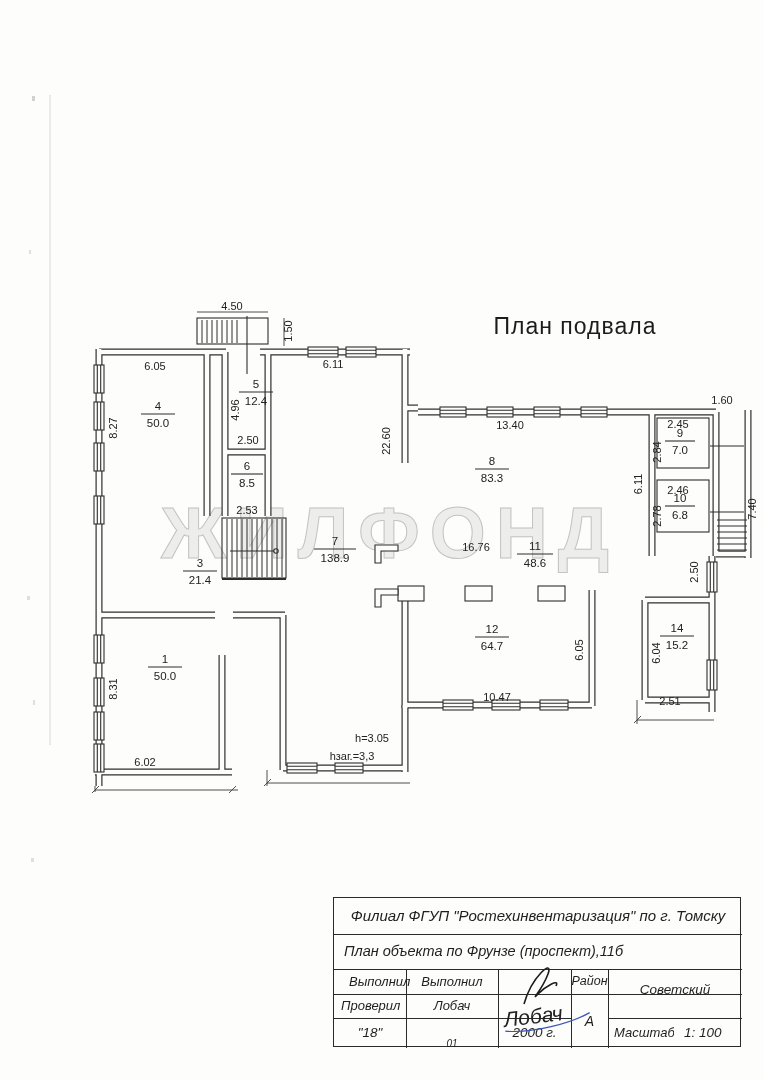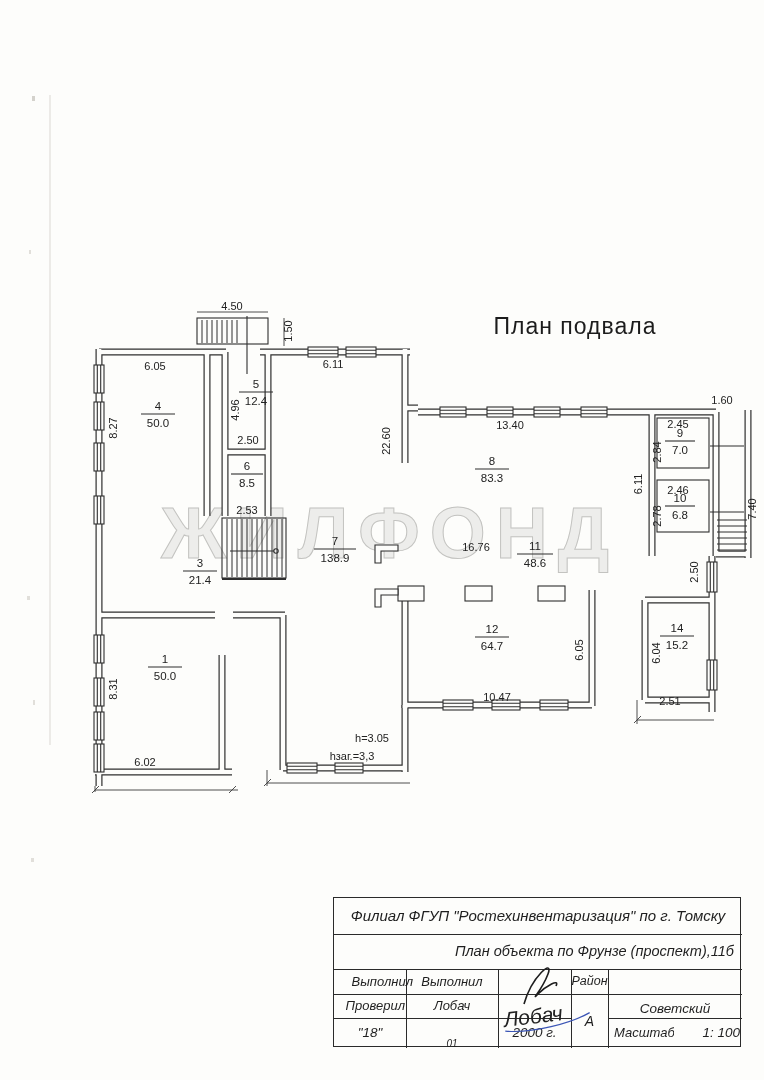--- a/index.html
+++ b/index.html
@@ -12,21 +12,21 @@
   .wm{font-size:72px;font-weight:bold;letter-spacing:10px;fill:#ededeb;stroke:#c3c3c0;stroke-width:1;}
   .wo{stroke:#2e2e2e;stroke-width:7;fill:none;stroke-linecap:butt;}
   .wi{stroke:#fdfdfb;stroke-width:4.6;fill:none;stroke-linecap:butt;}
   .thin{stroke:#2e2e2e;stroke-width:1.1;fill:none;}
   .thinw{stroke:#2e2e2e;stroke-width:1.1;fill:#fdfdfb;}
   .dimline{stroke:#3a3a3a;stroke-width:0.9;fill:none;}
   .hatch{stroke:#2e2e2e;stroke-width:1;fill:none;}
   .artifact{stroke:#e4e2de;stroke-width:1.4;fill:none;}
   
   #tblock{position:absolute;left:333px;top:897px;width:408px;height:150px;border:1.6px solid #2a2a2a;box-sizing:border-box;color:#1f1f1f;}
-  .tb-cell{position:absolute;box-sizing:border-box;font-style:italic;color:#1f1f1f;overflow:hidden;white-space:nowrap;text-align:right;}
+  .tb-cell{position:absolute;box-sizing:border-box;font-style:italic;color:#1f1f1f;overflow:hidden;white-space:nowrap;}
   .hline,.vline{position:absolute;background:#2a2a2a;}
   .hline{height:1.3px;}
   .vline{width:1.3px;}
   .ctr{text-align:center;}
 </style>
 </head>
 <body>
 
 <div id="page">
 
@@ -388,21 +388,21 @@
 
   <div class="tb-cell ctr" style="left:0;top:0;width:408px;height:36px;line-height:36px;font-size:15px;">Филиал ФГУП "Ростехинвентаризация" по г. Томску</div>
   <div class="tb-cell" style="left:10px;top:36px;width:390px;height:35px;line-height:35px;font-size:14.5px;">План объекта по  Фрунзе (проспект),11б</div>
 
   <div class="tb-cell" style="left:7px;top:71px;width:64px;height:25px;line-height:25px;font-size:13px;margin-left:8px;">Выполнил</div>
   <div class="tb-cell ctr" style="left:72px;top:71px;width:92px;height:25px;line-height:25px;font-size:13px;">Выполнил</div>
   <div class="tb-cell ctr" style="left:237px;top:71px;width:37px;height:25px;line-height:25px;font-size:12.5px;">Район</div>
 
   <div class="tb-cell" style="left:7px;top:96px;width:64px;height:24px;line-height:24px;font-size:13px;font-style:italic;">Проверил</div>
   <div class="tb-cell ctr" style="left:72px;top:96px;width:92px;height:24px;line-height:24px;font-size:13px;">Лобач</div>
-  <div class="tb-cell ctr" style="left:274px;top:99px;width:134px;height:24px;line-height:24px;font-size:13.5px;">Советский</div>
+  <div class="tb-cell ctr" style="left:274px;top:80px;width:134px;height:24px;line-height:24px;font-size:13.5px;">Советский</div>
 
   <div class="tb-cell ctr" style="left:237px;top:96px;width:37px;height:54px;line-height:54px;font-size:14px;">А</div>
 
   <div class="tb-cell ctr" style="left:0;top:120px;width:72px;height:30px;line-height:30px;font-size:13.5px;">"18"</div>
   <div class="tb-cell ctr" style="left:72px;top:131px;width:92px;height:30px;line-height:30px;font-size:10px;">01</div>
   <div class="tb-cell ctr" style="left:164px;top:120px;width:73px;height:30px;line-height:30px;font-size:13.5px;">2000 г.</div>
   <div class="tb-cell" style="left:280px;top:120px;width:60px;height:30px;line-height:30px;font-size:13px;">Масштаб:</div>
   <div class="tb-cell" style="left:350px;top:120px;width:56px;height:30px;line-height:30px;font-size:13.5px;">1: 100</div>
 
   <svg width="130" height="78" style="position:absolute;left:152px;top:58px;overflow:visible;">

